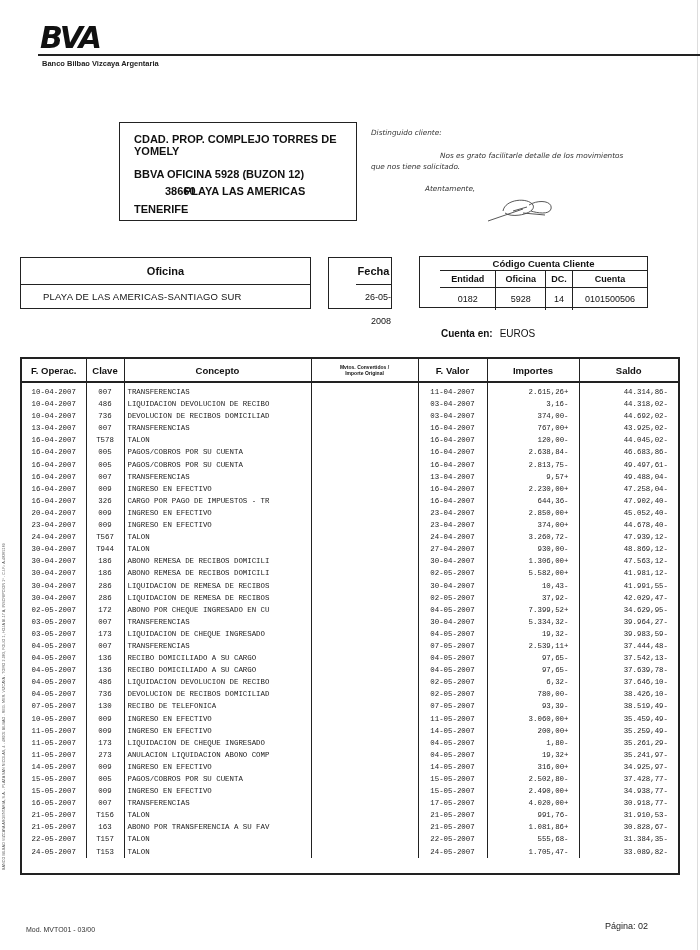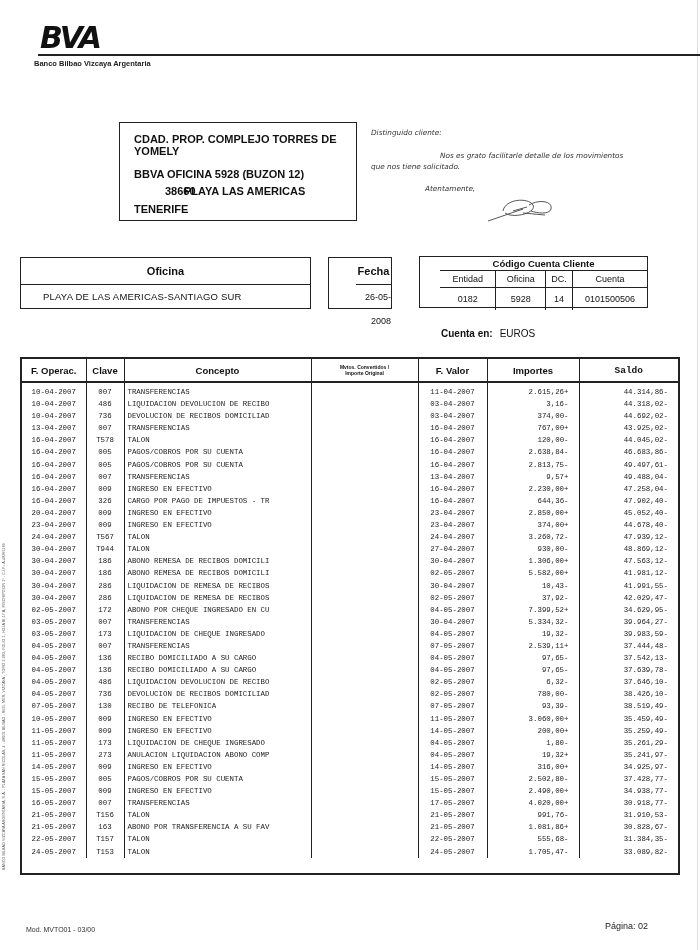--- a/index.html
+++ b/index.html
@@ -1,48 +1,48 @@
 <!DOCTYPE html>
 <html><head>
 <meta charset="utf-8">
 <style>
   html, body { margin:0; padding:0; background:#fff; }
   body { width:700px; height:950px; position:relative; overflow:hidden; font-family:"Liberation Sans", sans-serif; color:#111; }
   .logo { position:absolute; left:40px; top:20px; font-family:"DejaVu Sans", sans-serif; font-weight:bold; font-size:30px; letter-spacing:-2px; font-style:italic; color:#111; }
   .topline { position:absolute; left:38px; top:54px; width:662px; height:2px; background:#222; }
-  .subtitle { position:absolute; left:34px; top:59px; font-size:7.5px; font-weight:bold; color:#222; }
+  .subtitle { position:absolute; left:42px; top:59px; font-size:7.5px; font-weight:bold; color:#222; }
 
   .addr-box { position:absolute; left:119px; top:122px; width:236px; height:97px; border:1.5px solid #222; }
   .addr-box div { position:absolute; font-size:11px; font-weight:bold; left:14px; }
   .letter { position:absolute; left:371px; font-family:"DejaVu Sans", sans-serif; font-style:italic; font-size:7.3px; color:#333; }
   .signature { position:absolute; left:483px; top:193px; }
 
   .box { position:absolute; border:1.5px solid #222; box-sizing:border-box; }
   .box .hd { font-weight:bold; text-align:center; border-bottom:1.5px solid #222; }
   .ofi { left:20px; top:257px; width:291px; height:52px; }
   .ofi .hd { height:26px; line-height:26px; font-size:11px; }
   .ofi .val { padding-left:22px; line-height:24px; font-size:9.5px; letter-spacing:0.2px; }
   .fec { left:328px; top:257px; width:64px; height:52px;padding-left:27px; }
   .fec .hd { height:26px; line-height:26px; font-size:11px; }
   .fec .val { text-align:right; line-height:24px; font-size:9px; }
   .ccc { left:419px; top:256px; width:229px; height:52px;padding-left:20px; }
   .ccc .hd { height:13px; line-height:13px; font-size:9.5px; }
   .ccc table { border-collapse:collapse; width:100%; }
   .ccc td { text-align:center; border-right:1.5px solid #222; font-size:9px; }
   .ccc td:last-child { border-right:none; }
-  .ccc tr.h td { font-weight:normal; height:14px; border-bottom:1.5px solid #222; }
+  .ccc tr.h td { font-weight:bold; height:14px; border-bottom:1.5px solid #222; }
   .ccc tr.v td { height:20px; font-size:9px; }
   .cuenta-en { position:absolute; left:441px; top:328px; font-size:10px; }
   .cuenta-en b { margin-right:7px; }
 
   .mov { position:absolute; left:20px; top:357px; width:660px; height:518px; border:2px solid #222; box-sizing:border-box; }
   .mov table { border-collapse:collapse; width:100%; table-layout:fixed; }
   .mov th { font-size:9.5px; font-weight:bold; height:20px; border-right:1.5px solid #222; border-bottom:2px solid #222; text-align:center; }
   .mov th.small { font-size:5px; line-height:6px; }
-  .mov th:last-child, .mov td:last-child { border-right:none;font-family:Liberation Mono, monospace; }
+  .mov th:last-child, .mov td:last-child { border-right:none; }
   .mov td { font-family:"Liberation Mono", monospace; font-size:7.4px; height:12.1px; line-height:12.1px; padding:0 3px; border-right:1.5px solid #222; white-space:nowrap; overflow:hidden; color:#222; }
   .mov td.c { text-align:center; }
   .mov td.r { text-align:right; padding-right:10px; }
   .mov tr.first td { padding-top:3px; }
   .mov tr.filler td { height:auto; }
 
   .vert-text { position:absolute; left:2px; top:870px; transform-origin:left top; transform:rotate(-90deg); font-size:3.6px; color:#555; white-space:nowrap; letter-spacing:0.1px; }
   .footer-left { position:absolute; left:26px; top:926px; font-size:7px; color:#333; }
   .footer-right { position:absolute; left:605px; top:921px; font-size:9px; color:#222; }
   .rightedge { position:absolute; right:2px; top:0; width:1px; height:950px; background:#ddd; }

